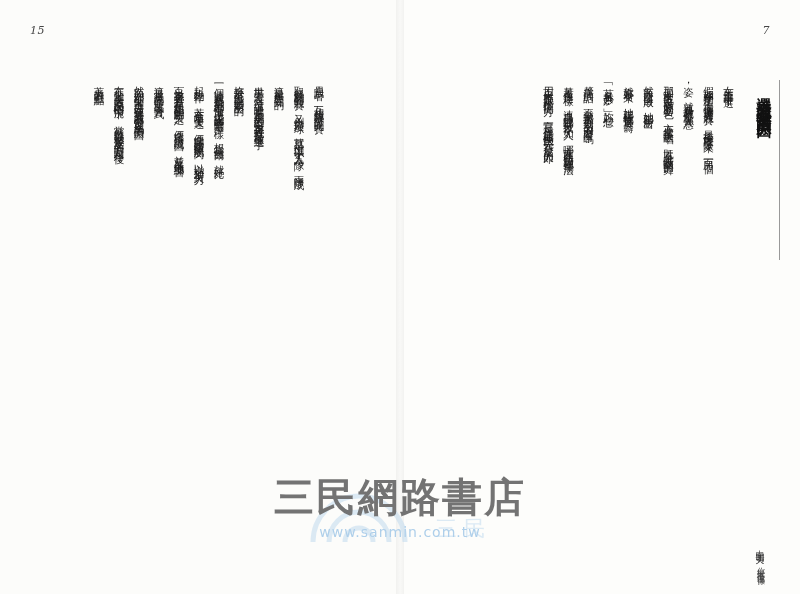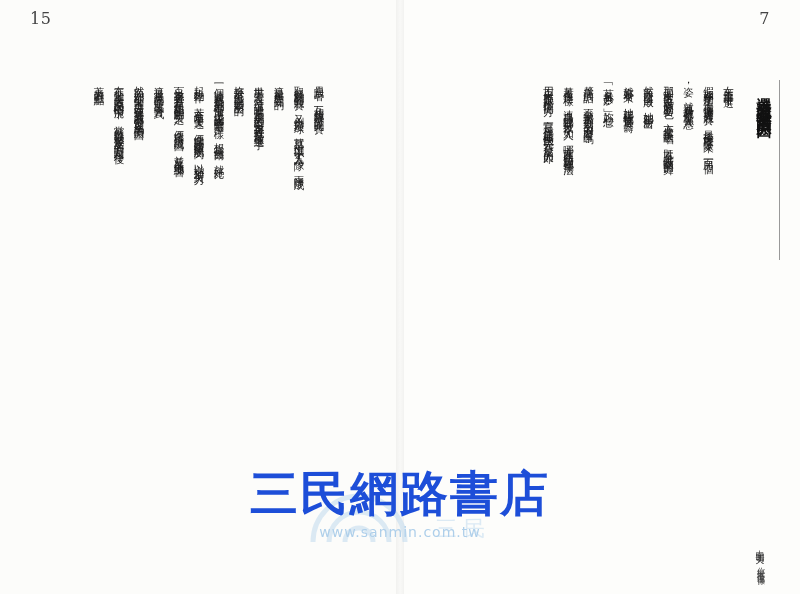--- a/index.html
+++ b/index.html
@@ -34,25 +34,26 @@
   }
   .gutter {
     position: absolute;
     left: 396px; top: 0;
     width: 8px; height: 594px;
     background: linear-gradient(to right, rgba(0,0,0,0.045), rgba(0,0,0,0.015), rgba(0,0,0,0.045));
   }
 
   .folio {
     position: absolute;
-    top: 9px;
-    font-size: 16px;
+    top: 24px;
+    font-size: 11px;
     color: #444;
     font-family: "DejaVu Serif", "Liberation Serif", serif;
     letter-spacing: 0.5px;
+    font-style: italic;
   }
   .folio-left { left: 30px; }
   .folio-right { right: 30px; }
 
   
   .vcol {
     position: absolute;
     writing-mode: vertical-rl;
     text-orientation: upright;
     font-family: "DejaVu Serif", "Liberation Serif", serif;
@@ -107,24 +108,24 @@
     left: 50%;
     bottom: 54px;
     transform: translateX(-50%);
     text-align: center;
     color: #cfe3f2;
     pointer-events: none;
     user-select: none;
   }
   .wm-main {
     font-family: "DejaVu Sans", "Liberation Sans", sans-serif;
-    font-size: 48px;
+    font-size: 40px;
     font-weight: bold;
     letter-spacing: 2px;
-    color: #1d4ed8;
+    color: #737373;
     line-height: 1;
   }
   .wm-sub {
     font-family: "DejaVu Sans", "Liberation Sans", sans-serif;
     font-size: 14px;
     letter-spacing: 1px;
     color: #aecfea;
     margin-top: 7px;
   }
   .wm-logo {

